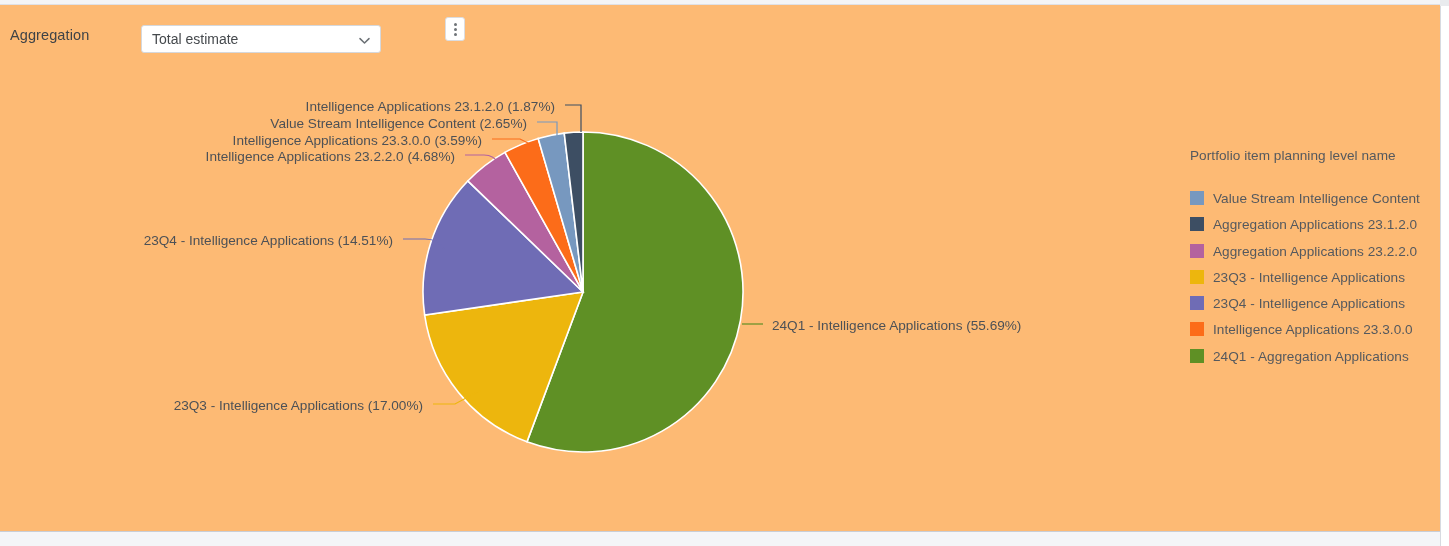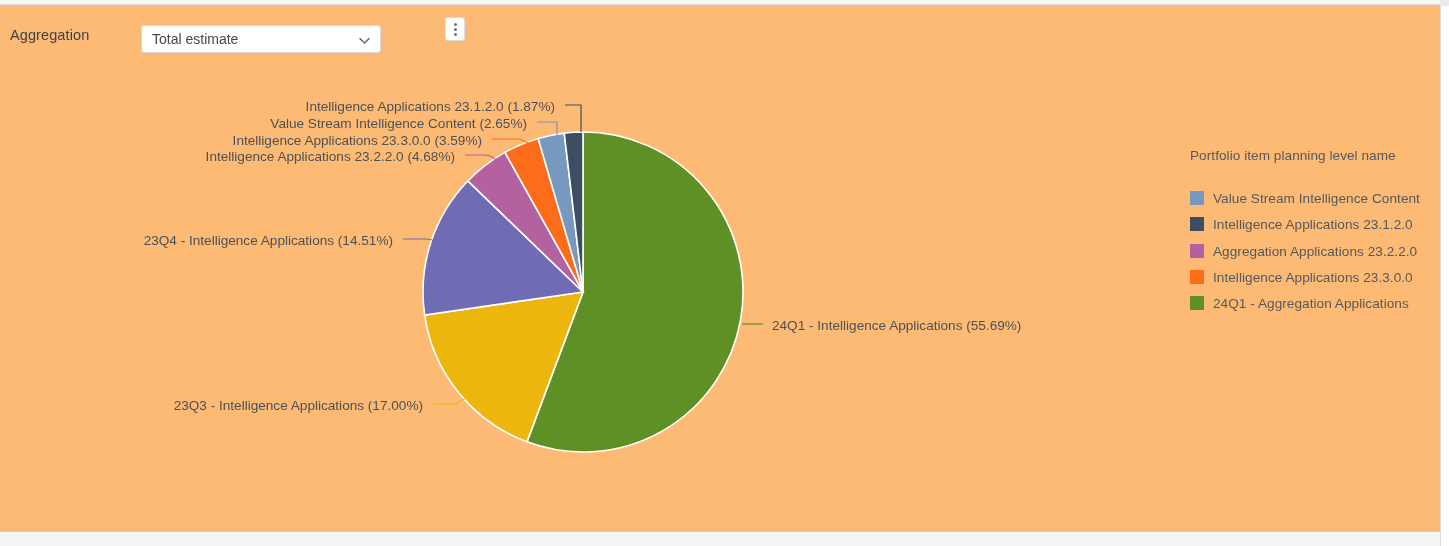--- a/index.html
+++ b/index.html
@@ -232,25 +232,33 @@
 
   <div id="legend">
     <div id="legend-title">Portfolio item planning level name</div>
     <div id="legend-items">
         <div class="legend-item">
           <span class="legend-swatch" style="background: rgb(119, 152, 191);"></span>
           <span class="legend-text">Value Stream Intelligence Content</span>
         </div>
         <div class="legend-item">
           <span class="legend-swatch" style="background: rgb(61, 78, 99);"></span>
-          <span class="legend-text">Intelligence Applications 23.1.2.0</span>
+          <span class="legend-text">Aggregation Applications 23.1.2.0</span>
         </div>
         <div class="legend-item">
           <span class="legend-swatch" style="background: rgb(180, 98, 159);"></span>
           <span class="legend-text">Aggregation Applications 23.2.2.0</span>
+        </div>
+        <div class="legend-item">
+          <span class="legend-swatch" style="background: rgb(237, 182, 13);"></span>
+          <span class="legend-text">23Q3 - Intelligence Applications</span>
+        </div>
+        <div class="legend-item">
+          <span class="legend-swatch" style="background: rgb(111, 108, 181);"></span>
+          <span class="legend-text">23Q4 - Intelligence Applications</span>
         </div>
         <div class="legend-item">
           <span class="legend-swatch" style="background: rgb(252, 108, 25);"></span>
           <span class="legend-text">Intelligence Applications 23.3.0.0</span>
         </div>
         <div class="legend-item">
           <span class="legend-swatch" style="background: rgb(95, 144, 37);"></span>
           <span class="legend-text">24Q1 - Aggregation Applications</span>
         </div>
       </div>

